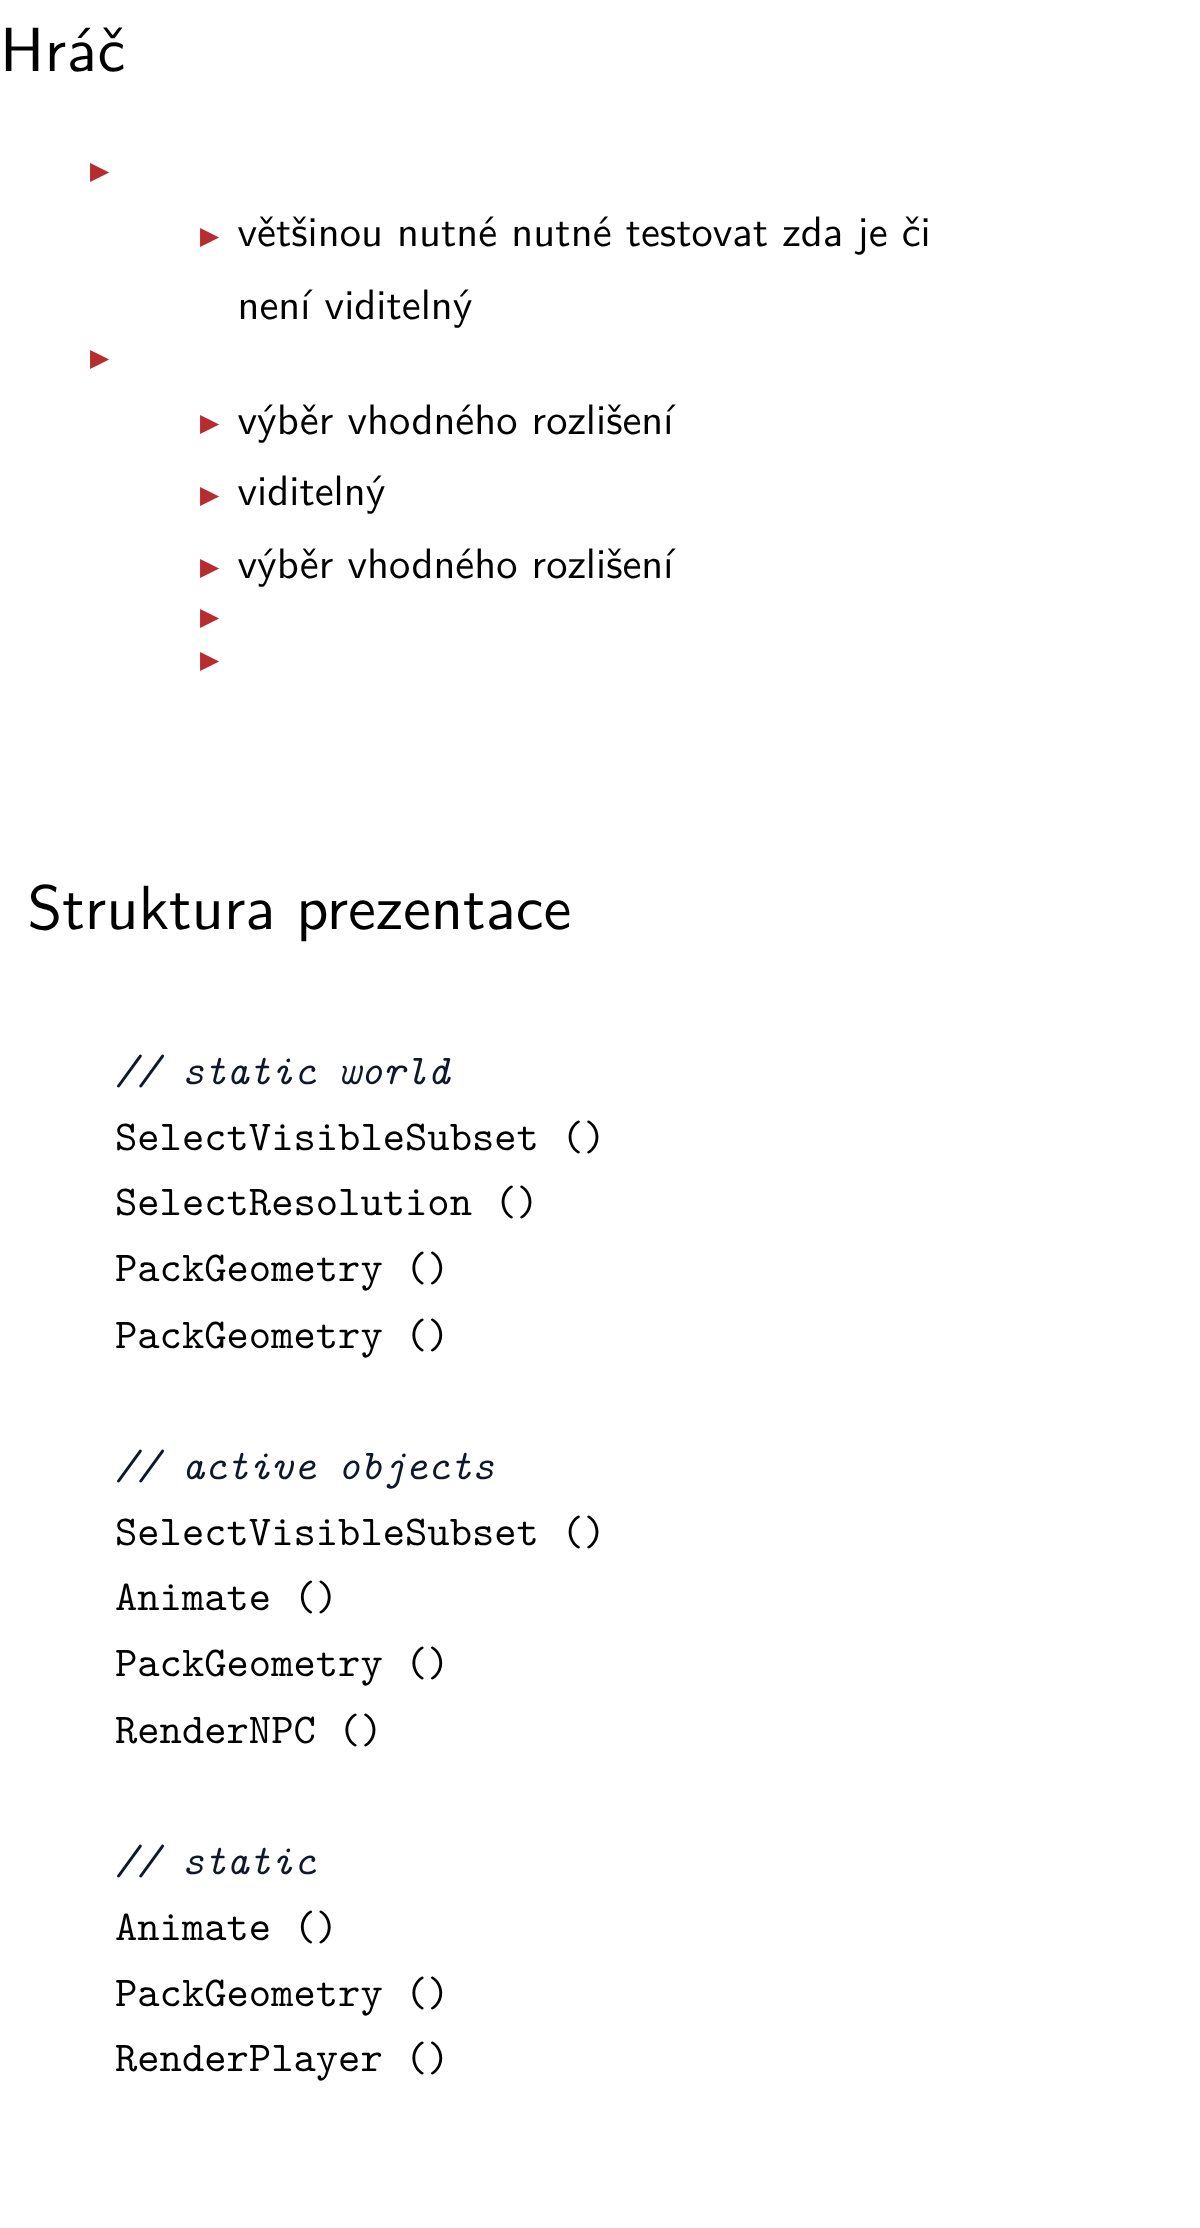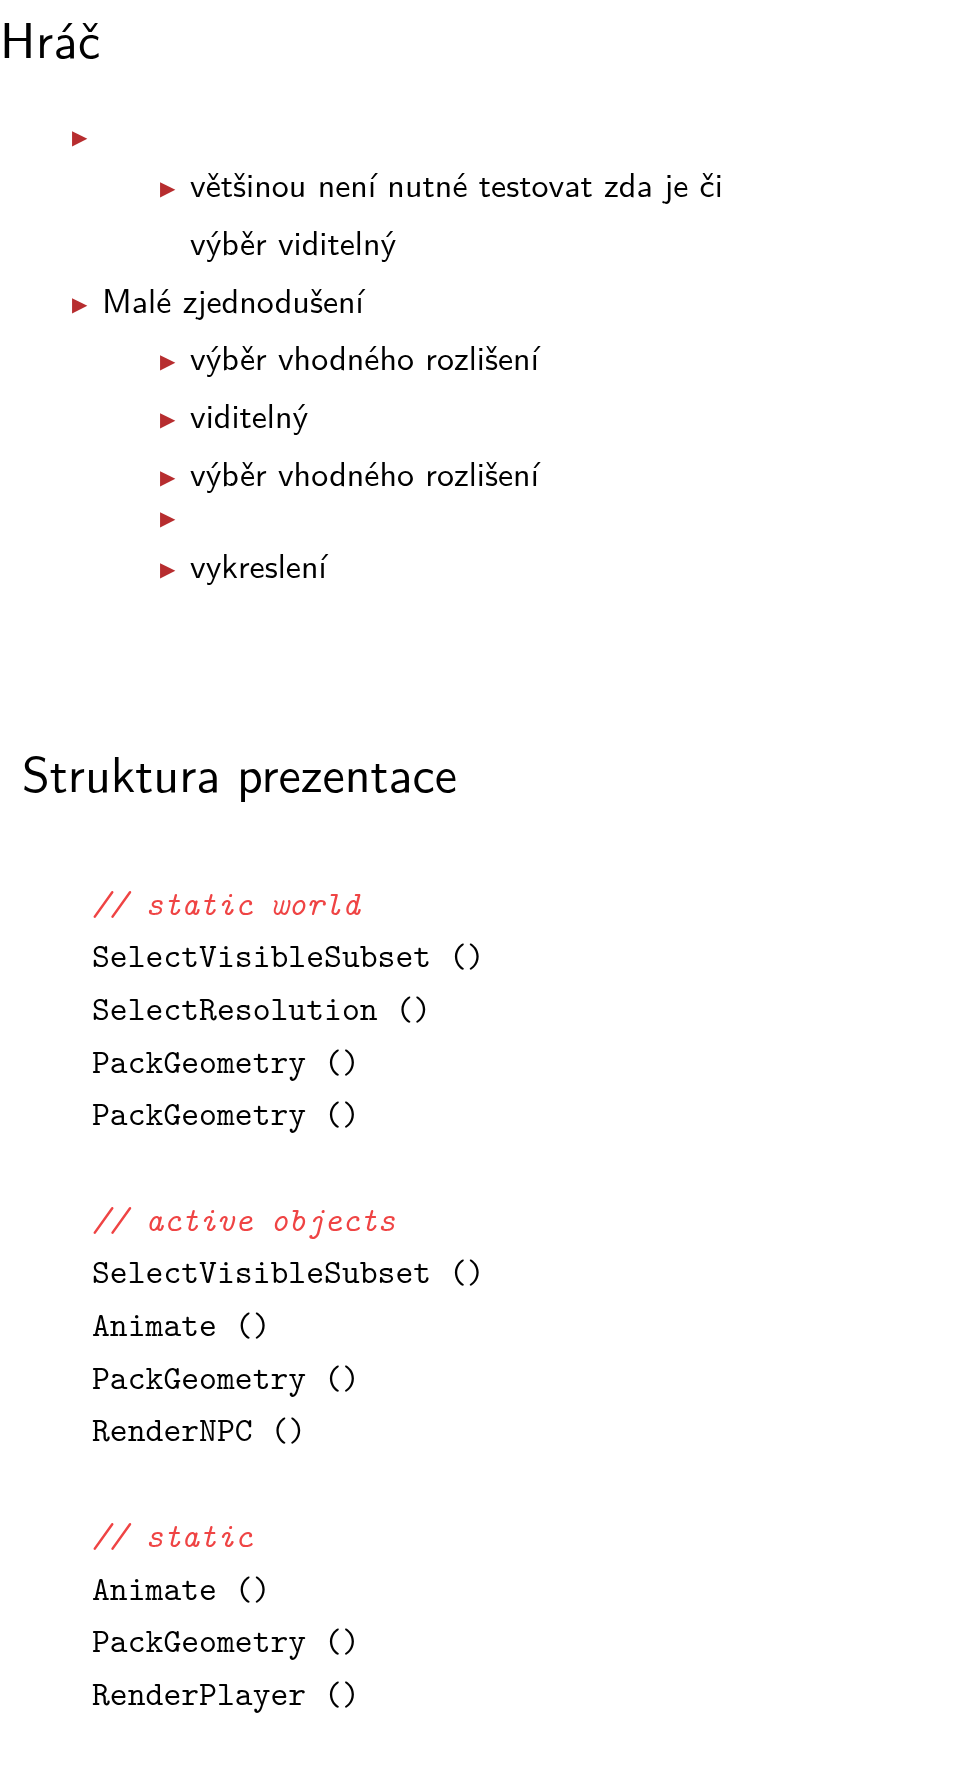--- a/index.html
+++ b/index.html
@@ -53,47 +53,46 @@
     padding-left: 22px;
   }
   .code {
     font-family: "Latin Modern Mono", "Computer Modern Typewriter", "Consolas", "Menlo", "Courier New", monospace;
     font-size: 34px;
     line-height: 1.55;
     white-space: pre;
     color: #000;
     margin-left: 92px;
   }
-  .cm { color: #ef4444; font-style: italic; margin-top: 24px; }
+  .cm { color: #0f172a; font-style: italic; margin-top: 24px; }
 </style>
 </head>
 <body>
 
 <div class="page">
 
   <h2 class="title">Hráč</h2>
 
   <ul class="outer">
     <li class="bullet">
       <div class="row">
         <span class="tri">▶</span>
       </div>
       <ul class="inner">
         <li class="bullet">
           <div class="row">
             <span class="tri">▶</span>
-            <span>většinou není nutné testovat zda je či výběr viditelný</span>
+            <span>většinou nutné nutné testovat zda je či není viditelný</span>
           </div>
         </li>
       </ul>
     </li>
     <li class="bullet">
       <div class="row">
         <span class="tri">▶</span>
-        <span>Malé zjednodušení</span>
       </div>
       <ul class="inner">
         <li class="bullet">
           <div class="row">
             <span class="tri">▶</span>
             <span>výběr vhodného rozlišení</span>
           </div>
         </li>
         <li class="bullet">
           <div class="row">
@@ -108,21 +107,20 @@
           </div>
         </li>
         <li class="bullet">
           <div class="row">
             <span class="tri">▶</span>
           </div>
         </li>
         <li class="bullet">
           <div class="row">
             <span class="tri">▶</span>
-            <span>vykreslení</span>
           </div>
         </li>
       </ul>
     </li>
   </ul>
 
   <h2 class="section-h">Struktura prezentace</h2>
 
   <div class="code"><span class="cm">// static world</span>
 <span>SelectVisibleSubset ()</span>

